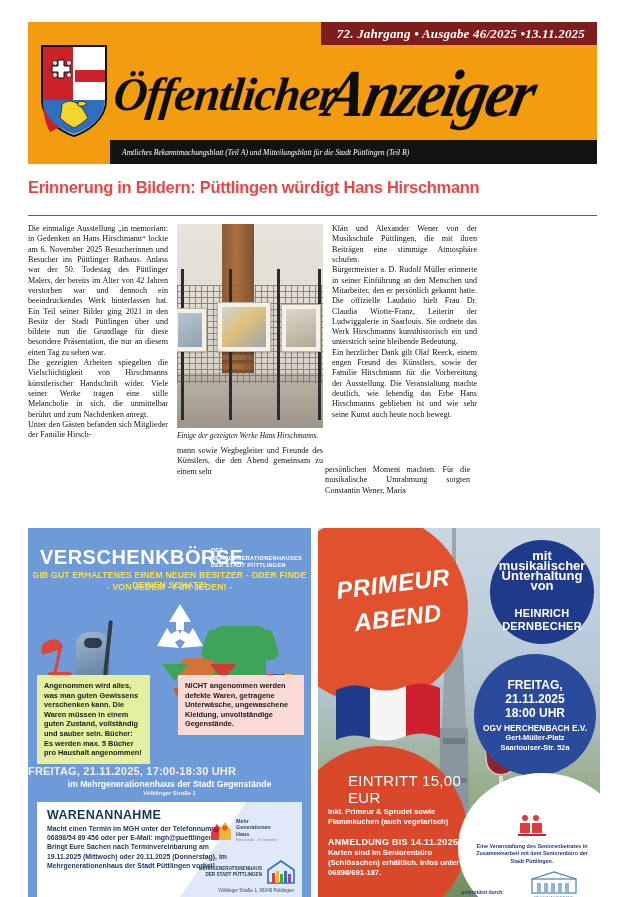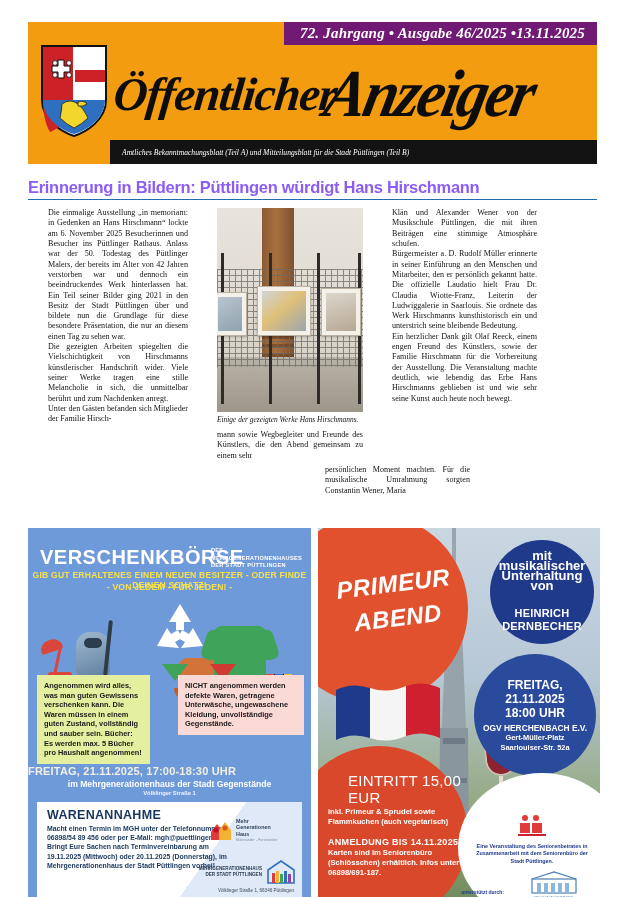--- a/index.html
+++ b/index.html
@@ -13,23 +13,23 @@
   .page { width: 625px; height: 897px; position: relative; background:#fff; }
 
   
   .masthead { position:relative; margin: 22px 28px 0 28px; height: 142px; }
   .mast-orange {
     position:absolute; left:0; top:0; right:0; bottom:0;
     background:#f49c10;
   }
   .date-bar {
     position:absolute; right:0; top:0; height:23px;
-    background:#701a75; color:#ffffff;
+    background:#7f1d1d; color:#ffffff;
     font-family:"Liberation Serif", serif; font-style:italic; font-weight:bold;
-    font-size:15px; letter-spacing:.2px;
+    font-size:13px; letter-spacing:.2px;
     display:flex; align-items:center; padding:0 12px 0 16px;
     white-space:nowrap;
   }
   .sub-bar {
     position:absolute; left:82px; right:0; bottom:0; height:24px;
     background:#131313; color:#ffffff;
     font-family:"Liberation Serif", serif; font-style:italic;
     font-size:7.6px; display:flex; align-items:center; padding-left:12px;
     white-space:nowrap;
   }
@@ -46,28 +46,28 @@
   .mt-b {
     font-family:"Liberation Serif", serif; font-style:italic; font-weight:bold;
     font-size:62px; color:#0d0d0d; letter-spacing:-2.5px;
     transform: skewX(-12deg) scaleY(1.08);
     margin-left:-10px; line-height:.9;
   }
 
   
   .article { margin: 14px 28px 0 28px; }
   .headline {
-    color:#8b5cf6; font-family:"Liberation Sans", sans-serif;
+    color:#ef4444; font-family:"Liberation Sans", sans-serif;
     font-weight:bold; font-size:16.5px; letter-spacing:-.3px;
-    margin-bottom:2px;
+    margin-bottom:18px;
   }
   .rule { height:1.2px; background:#1f6cb0; margin-bottom:8px; }
 
   .cols { display:flex; gap:9px; }
-  .col { width:140px;margin-left:20px; }
+  .col { width:140px; }
   .col.mid { width:146px; }
   .col.right { width:145px; }
 
   p.body {
     font-family:"Liberation Serif", serif;
     font-size:8.1px; line-height:10.3px;
     text-align:justify; color:#141414;
     hyphens:auto; margin-bottom:0;
   }
   .photo {

